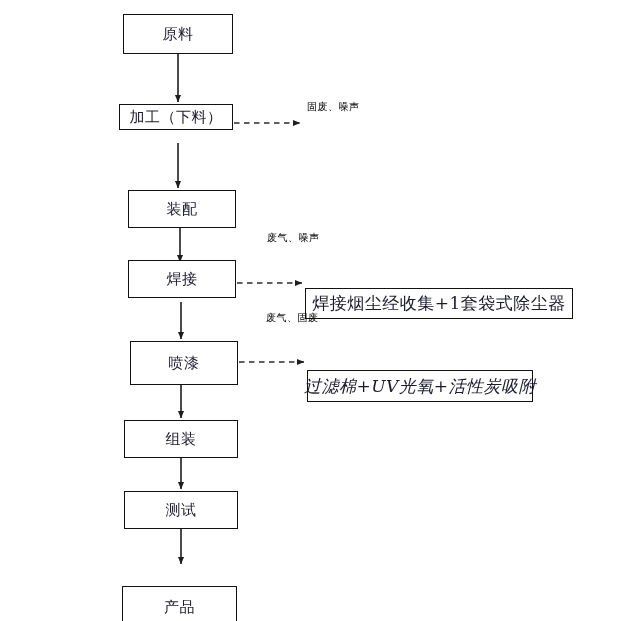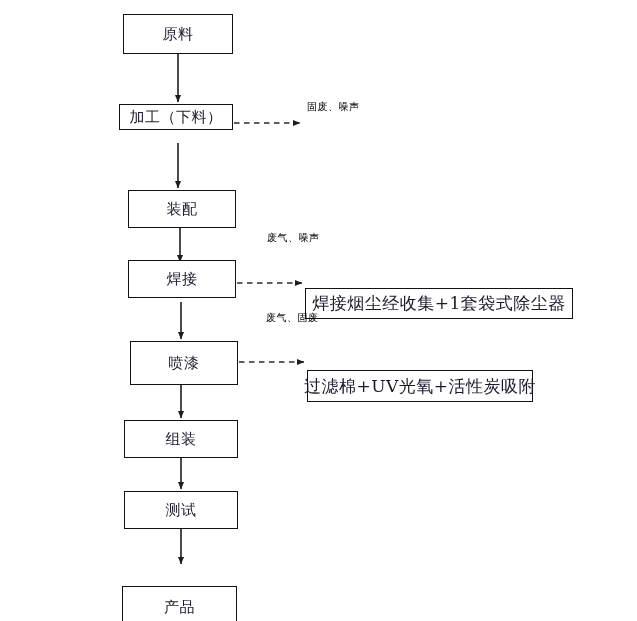--- a/index.html
+++ b/index.html
@@ -78,21 +78,21 @@
       </div>
       <div class="node process" style="left: 124px; top: 491px; width: 114px; height: 38px;">
         <span>测试</span>
       </div>
       <div class="node process" style="left: 122px; top: 566px; width: 115px; height: 42px; margin-top: 20px;">
         <span>产品</span>
       </div>
       <div class="node treat" style="left: 305px; top: 264px; width: 268px; height: 31px;">
         <span>焊接烟尘经收集+1套袋式除尘器</span>
       </div>
-      <div class="node treat" style="left: 307px; top: 346px; width: 226px; height: 32px;">
+      <div class="node treat" style="left: 307px; top: 346px; width: 226px; height: 32px; font-style: italic;">
         <span>过滤棉+UV光氧+活性炭吸附</span>
       </div>
     </div>
   <div id="ann-layer">
       <div class="ann" style="left: 307px; top: 100px;">固废、噪声</div>
       <div class="ann" style="left: 243px; top: 231px; margin-left: 24px;">废气、噪声</div>
       <div class="ann" style="left: 243px; top: 311px; margin-left: 23px;">废气、固废</div>
     </div>
 
 </div>

